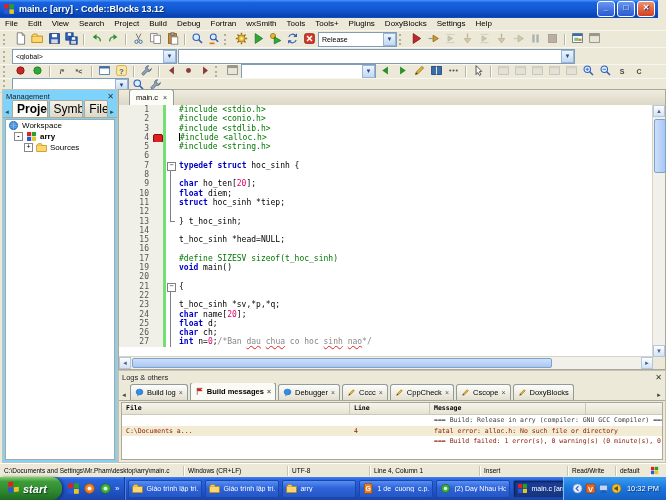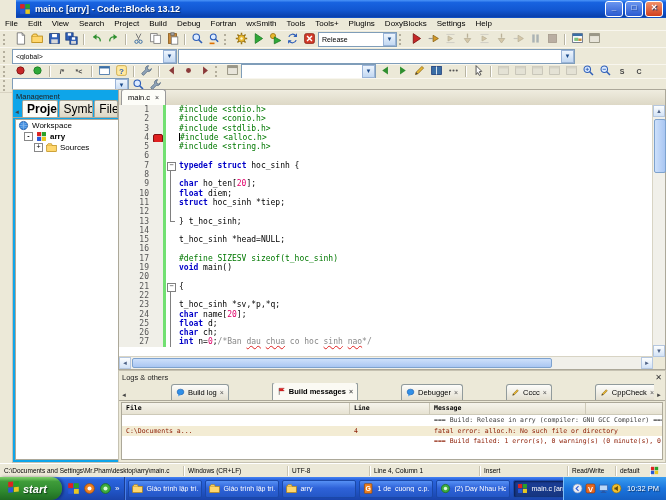--- a/index.html
+++ b/index.html
@@ -1,20 +1,20 @@
 <!DOCTYPE html>
 <html><head>
 <meta charset="utf-8">
 <style>
   html,body{margin:0;padding:0;background:#555;}
   .screen{position:relative;width:666px;height:500px;overflow:hidden;background:#ece9d8;font-family:"Liberation Sans",sans-serif;font-size:8px;color:#000;}
   
-  .titlebar{position:absolute;left:0;top:0;right:0;height:18px;display:flex;align-items:center;padding:0 3px;
+  .titlebar{position:absolute;left:0;top:0;right:8px;height:18px;display:flex;align-items:center;padding:0 3px;
     background:linear-gradient(180deg,#4b94f8 0%,#1863e0 14%,#1257d2 55%,#0a41ad 92%,#1356cf 100%);
-    color:#fff;font-weight:bold;font-size:9px;text-shadow:1px 1px 1px #072a66;margin-left:16px;}
+    color:#fff;font-weight:bold;font-size:9px;text-shadow:1px 1px 1px #072a66;}
   .titlebar .appicon{width:12px;height:12px;margin-right:4px;flex:none;}
   .winbtns{margin-left:auto;display:flex;gap:2px;}
   .winbtn{width:16px;height:14px;border:1px solid #fff;border-radius:3px;color:#fff;font-size:8px;line-height:12px;text-align:center;
     background:linear-gradient(180deg,#6a96f0,#2a5ad0);}
   .winbtn.close{background:linear-gradient(180deg,#f0906a,#d2401e);}
   
   .menubar{position:absolute;left:0;top:18px;right:0;height:12px;display:flex;align-items:center;background:#ece9d8;border-bottom:1px solid #e0dcc8;}
   .mi{padding:0 5px;height:12px;line-height:12px;}
   
   .tbrow{position:absolute;left:0;right:0;display:flex;align-items:center;gap:1px;padding-left:2px;background:#ece9d8;
@@ -24,35 +24,35 @@
   .tbtn svg{width:13px;height:13px;}
   .tbtn.d{opacity:.42;filter:grayscale(55%);}
   .tbtxt{font-size:7px;font-weight:bold;color:#444;width:13px;text-align:center;}
   .tbsep{width:1px;height:11px;background:#b8b4a2;margin:0 3px;box-shadow:1px 0 0 #fff;flex:none;}
   .tbgrip{width:3px;height:11px;margin:0 3px 0 1px;border-left:2px dotted #b3ae9c;flex:none;}
   .xpcombo{height:13px;background:#fff;border:1px solid #7f9db9;display:inline-flex;align-items:center;font-size:7px;padding-left:3px;flex:none;}
   .xpcombo .cval{overflow:hidden;white-space:nowrap;flex:1;}
   .xpcombo .arr{width:11px;height:11px;margin:0 0 0 auto;background:linear-gradient(#eef5fd,#c2d8f2);border:1px solid #9ab4d8;
     color:#1a4a8a;font-size:6px;line-height:10px;text-align:center;flex:none;}
   
-  .mgmt{position:absolute;left:12px;top:89px;width:114px;height:372px;background:#0ea5e9;border:1px solid #c6c2b2;}
+  .mgmt{position:absolute;left:2px;top:89px;width:114px;height:372px;background:#7dd3fc;border:1px solid #c6c2b2;}
   .paneltitle{height:12px;display:flex;align-items:center;padding:0 3px;font-size:7.5px;color:#222;}
   .paneltitle .px{margin-left:auto;font-size:8px;color:#333;line-height:9px;}
   .mtabs{display:flex;align-items:flex-end;height:15px;padding:0 1px;gap:1px;border-bottom:1px solid #aca899;}
   .mtab{padding:1px 4px;border:1px solid #aca899;border-bottom:none;border-radius:2px 2px 0 0;background:linear-gradient(#f4f2e8,#ddd8c6);font-size:12px;white-space:nowrap;overflow:hidden;}
   .mtab.active{background:#fdfdf8;font-weight:bold;}
   .tscroll{font-size:6px;color:#444;padding:0 1px 2px 0;}
   .mtree{position:absolute;left:2px;right:2px;top:29px;bottom:2px;background:#fff;border:1px solid #aca899;overflow:hidden;}
   .trow{display:flex;align-items:center;height:11px;gap:3px;white-space:nowrap;}
   .trow .exp{width:7px;height:7px;border:1px solid #888;background:#fff;font-size:7px;line-height:5px;text-align:center;flex:none;}
   .trow svg{width:11px;height:11px;flex:none;}
   .trow.bold{font-weight:bold;}
   
   .editor{position:absolute;left:118px;top:89px;width:546px;height:279px;background:#ece9d8;border:1px solid #aca899;}
-  .etabbar{height:15px;display:flex;align-items:flex-end;background:linear-gradient(#efecdf,#ddd8c6);border-bottom:1px solid #aca899;padding-left:2px;}
+  .etabbar{height:15px;display:flex;align-items:flex-end;background:linear-gradient(#efecdf,#ddd8c6);border-bottom:1px solid #aca899;padding-left:10px;}
   .etab{display:flex;align-items:center;gap:5px;padding:1px 6px;height:13px;border:1px solid #999;border-bottom:none;border-radius:3px 3px 0 0;background:#fdfdf8;font-size:7.5px;}
   .etab .tx{font-size:7px;color:#333;}
   .codewrap{position:absolute;left:0;top:15px;right:12px;bottom:12px;background:#fff;overflow:hidden;font-family:"DejaVu Sans Mono",monospace;font-size:8px;}
   .cl{display:flex;height:9.3px;line-height:9.3px;}
   .num{width:30px;text-align:right;padding-right:3px;background:#f0efe8;color:#555;flex:none;}
   .mk{width:11px;background:#f0efe8;position:relative;flex:none;}
   .mk .err{position:absolute;left:1px;top:1px;width:8px;height:7px;background:#e02020;border:1px solid #801010;border-radius:2px;}
   .gbar{width:3px;background:#72e072;flex:none;}
   .fold{width:10px;position:relative;flex:none;}
   .fold .fline{position:absolute;left:4px;top:0;bottom:0;width:1px;background:#808080;}
@@ -67,21 +67,21 @@
   .vsb{position:absolute;top:15px;right:0;bottom:12px;width:12px;background:#f1f0ea;border-left:1px solid #d8d4c4;}
   .hsb{position:absolute;left:0;bottom:0;right:12px;height:12px;background:#f1f0ea;border-top:1px solid #d8d4c4;display:flex;align-items:center;}
   .sbarrow{width:12px;height:12px;background:linear-gradient(#fdfefe,#d2e2f6);border:1px solid #b5c7e0;color:#4d6185;font-size:6px;line-height:10px;text-align:center;flex:none;box-sizing:border-box;}
   .sbthumbv{position:absolute;left:1px;width:10px;background:linear-gradient(90deg,#cde0fb,#a9c6f2);border:1px solid #7da2ce;border-radius:2px;}
   .sbthumbh{height:10px;background:linear-gradient(#cde0fb,#a9c6f2);border:1px solid #7da2ce;border-radius:2px;flex:none;box-sizing:border-box;}
   .sbcorner{position:absolute;right:0;bottom:0;width:12px;height:12px;background:#ece9d8;}
   
   .logs{position:absolute;left:118px;top:370px;width:546px;height:91px;background:#ece9d8;border:1px solid #c6c2b2;}
   .ltabs{display:flex;align-items:flex-end;height:17px;padding:0 2px;gap:2px;border-bottom:1px solid #aca899;overflow:hidden;}
   .ltab{display:flex;align-items:center;gap:3px;padding:1px 4px;height:13px;border:1px solid #919b9c;border-bottom:none;border-radius:3px 3px 0 0;
-    background:linear-gradient(#fdfdfb,#e3dfd0);font-size:7.5px;white-space:nowrap;flex:none;margin-left:41px;}
+    background:linear-gradient(#fdfdfb,#e3dfd0);font-size:7.5px;white-space:nowrap;flex:none;}
   .ltab svg{width:9px;height:9px;flex:none;}
   .ltab .tx{font-size:7px;color:#555;}
   .ltab.active{background:#fbfaf4;font-weight:bold;height:15px;}
   .logtable{position:absolute;left:2px;right:2px;top:31px;bottom:2px;background:#fff;border:1px solid #aca899;font-family:"DejaVu Sans Mono",monospace;font-size:6.5px;overflow:hidden;}
   .lhead{display:flex;height:11px;background:linear-gradient(#f6f4ec,#e6e2d2);border-bottom:1px solid #cdc9b8;font-weight:bold;}
   .lhead div{border-right:1px solid #cdc9b8;padding:1px 0 0 4px;box-sizing:border-box;}
   .lrow{display:flex;height:10.5px;line-height:10.5px;}
   .lrow div{padding-left:4px;box-sizing:border-box;overflow:hidden;white-space:nowrap;}
   .c-file{width:228px;flex:none;} .c-line{width:80px;flex:none;} .c-msg{flex:1;} .c-fill{width:76px;flex:none;border-right:none!important;}
   .lrow.info{color:#404040;} .lrow.error{color:#8b1a00;}

